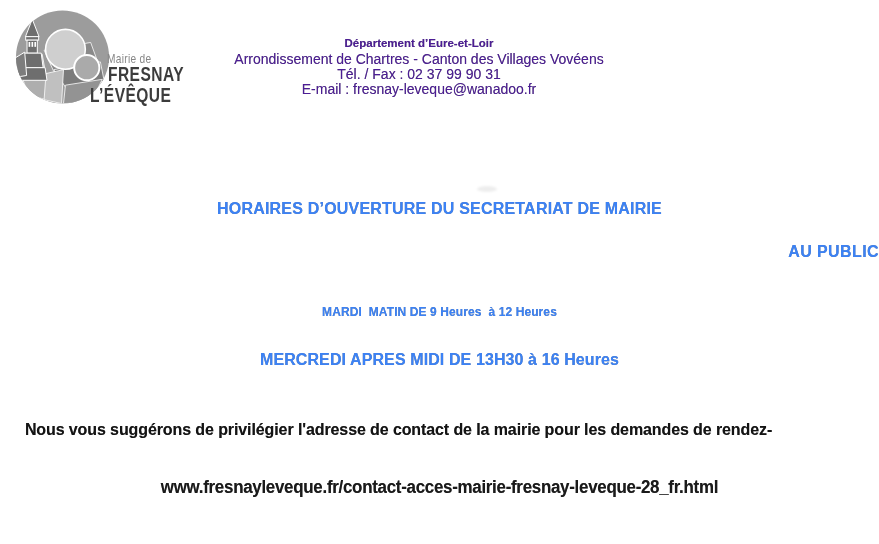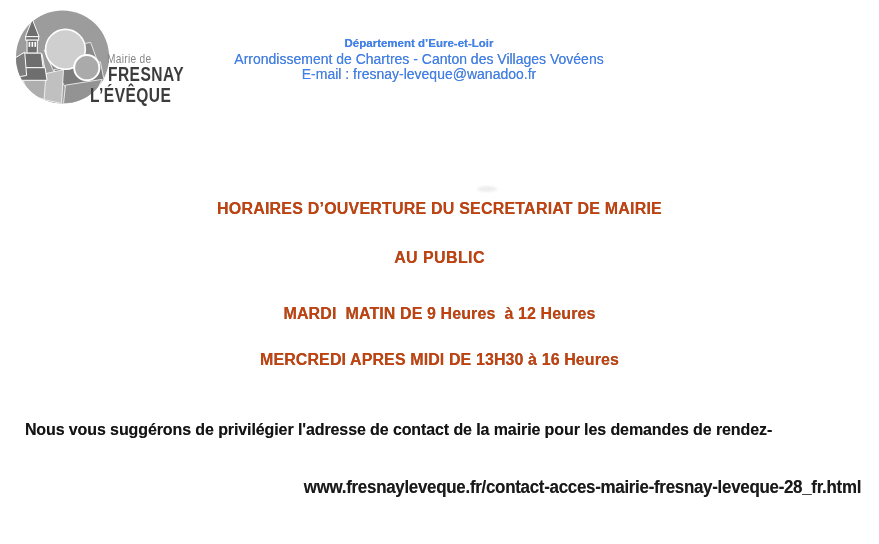--- a/index.html
+++ b/index.html
@@ -27,44 +27,44 @@
   }
   .logo-line2{
     position:absolute;left:90px;top:84px;
     font-size:21px;font-weight:700;color:#3c3c3c;letter-spacing:0.6px;
     transform:scaleX(0.74);transform-origin:left top;
     white-space:nowrap;line-height:21px;
   }
   
   .header{
     position:absolute;left:0;top:36px;width:838px;
-    text-align:center;color:#3b82f6;
+    text-align:center;color:#4c1d95;
     text-shadow:0 0 0.4px rgba(0,0,0,0.45);
   }
   .header .h-dept{font-size:11.5px;font-weight:700;line-height:15px;margin-bottom:1px;}
   .header .h-line{font-size:14px;line-height:15px;}
   
   .c-line{
     position:absolute;left:0;width:879px;text-align:center;
-    font-weight:700;color:#c2410c;
+    font-weight:700;color:#3b82f6;
     text-shadow:0 0 0.5px rgba(0,0,0,0.5);
     white-space:pre;
   }
   .title-1{top:200px;font-size:16px;letter-spacing:0.2px;}
-  .title-2{top:249px;font-size:16px;letter-spacing:0.4px;}
-  .sched-1{top:305px;font-size:16px;letter-spacing:0.1px;}
+  .title-2{top:243px;font-size:16px;letter-spacing:0.4px;text-align:right;}
+  .sched-1{top:305px;font-size:12px;letter-spacing:0.1px;}
   .sched-2{top:351px;font-size:16px;letter-spacing:0.1px;}
   .note{
     position:absolute;left:0;top:419px;width:797px;text-align:center;
     font-weight:700;font-size:16px;line-height:22px;color:#141414;
     letter-spacing:-0.1px;
     text-shadow:0 0 0.5px rgba(0,0,0,0.5);
   }
   .url-line{
-    position:absolute;left:0;top:477px;width:879px;text-align:right;
+    position:absolute;left:0;top:477px;width:879px;text-align:center;
     font-weight:700;font-size:18px;color:#1a1a1a;letter-spacing:-0.3px;
   }
   .url-line > span{display:inline-block;transform:scaleX(0.94);transform-origin:center;
     text-shadow:0 0 0.5px rgba(0,0,0,0.5);}
   
   .smudge{
     position:absolute;left:477px;top:186px;width:20px;height:6px;
     background:rgba(0,0,0,0.07);border-radius:50%;filter:blur(1.2px);
   }
 </style>
@@ -108,20 +108,21 @@
     <circle cx="52" cy="41" r="20.5" fill="#cfcfcf" stroke="#ffffff" stroke-width="1.6"></circle>
     <circle cx="74" cy="60" r="13" fill="#aaaaaa" stroke="#ffffff" stroke-width="2"></circle>
   </svg>
   <div class="logo-sub">Mairie de</div>
   <div class="logo-line1">FRESNAY</div>
   <div class="logo-line2">L’ÉVÊQUE</div>
 
   <div class="header">
     <div class="h-dept">Département d’Eure-et-Loir</div>
     <div class="h-line">Arrondissement de Chartres - Canton des Villages Vovéens</div>
+    <div class="h-line">Tél. / Fax : 02 37 99 90 31</div>
     <div class="h-line">E-mail : fresnay-leveque@wanadoo.fr</div>
   </div>
 
   <div class="smudge"></div>
 
   <div class="c-line title-1">HORAIRES D’OUVERTURE DU SECRETARIAT DE MAIRIE</div>
   <div class="c-line title-2">AU PUBLIC</div>
 
   <div class="c-line sched-1">MARDI  MATIN DE 9 Heures  à 12 Heures</div>
   <div class="c-line sched-2">MERCREDI APRES MIDI DE 13H30 à 16 Heures</div>

